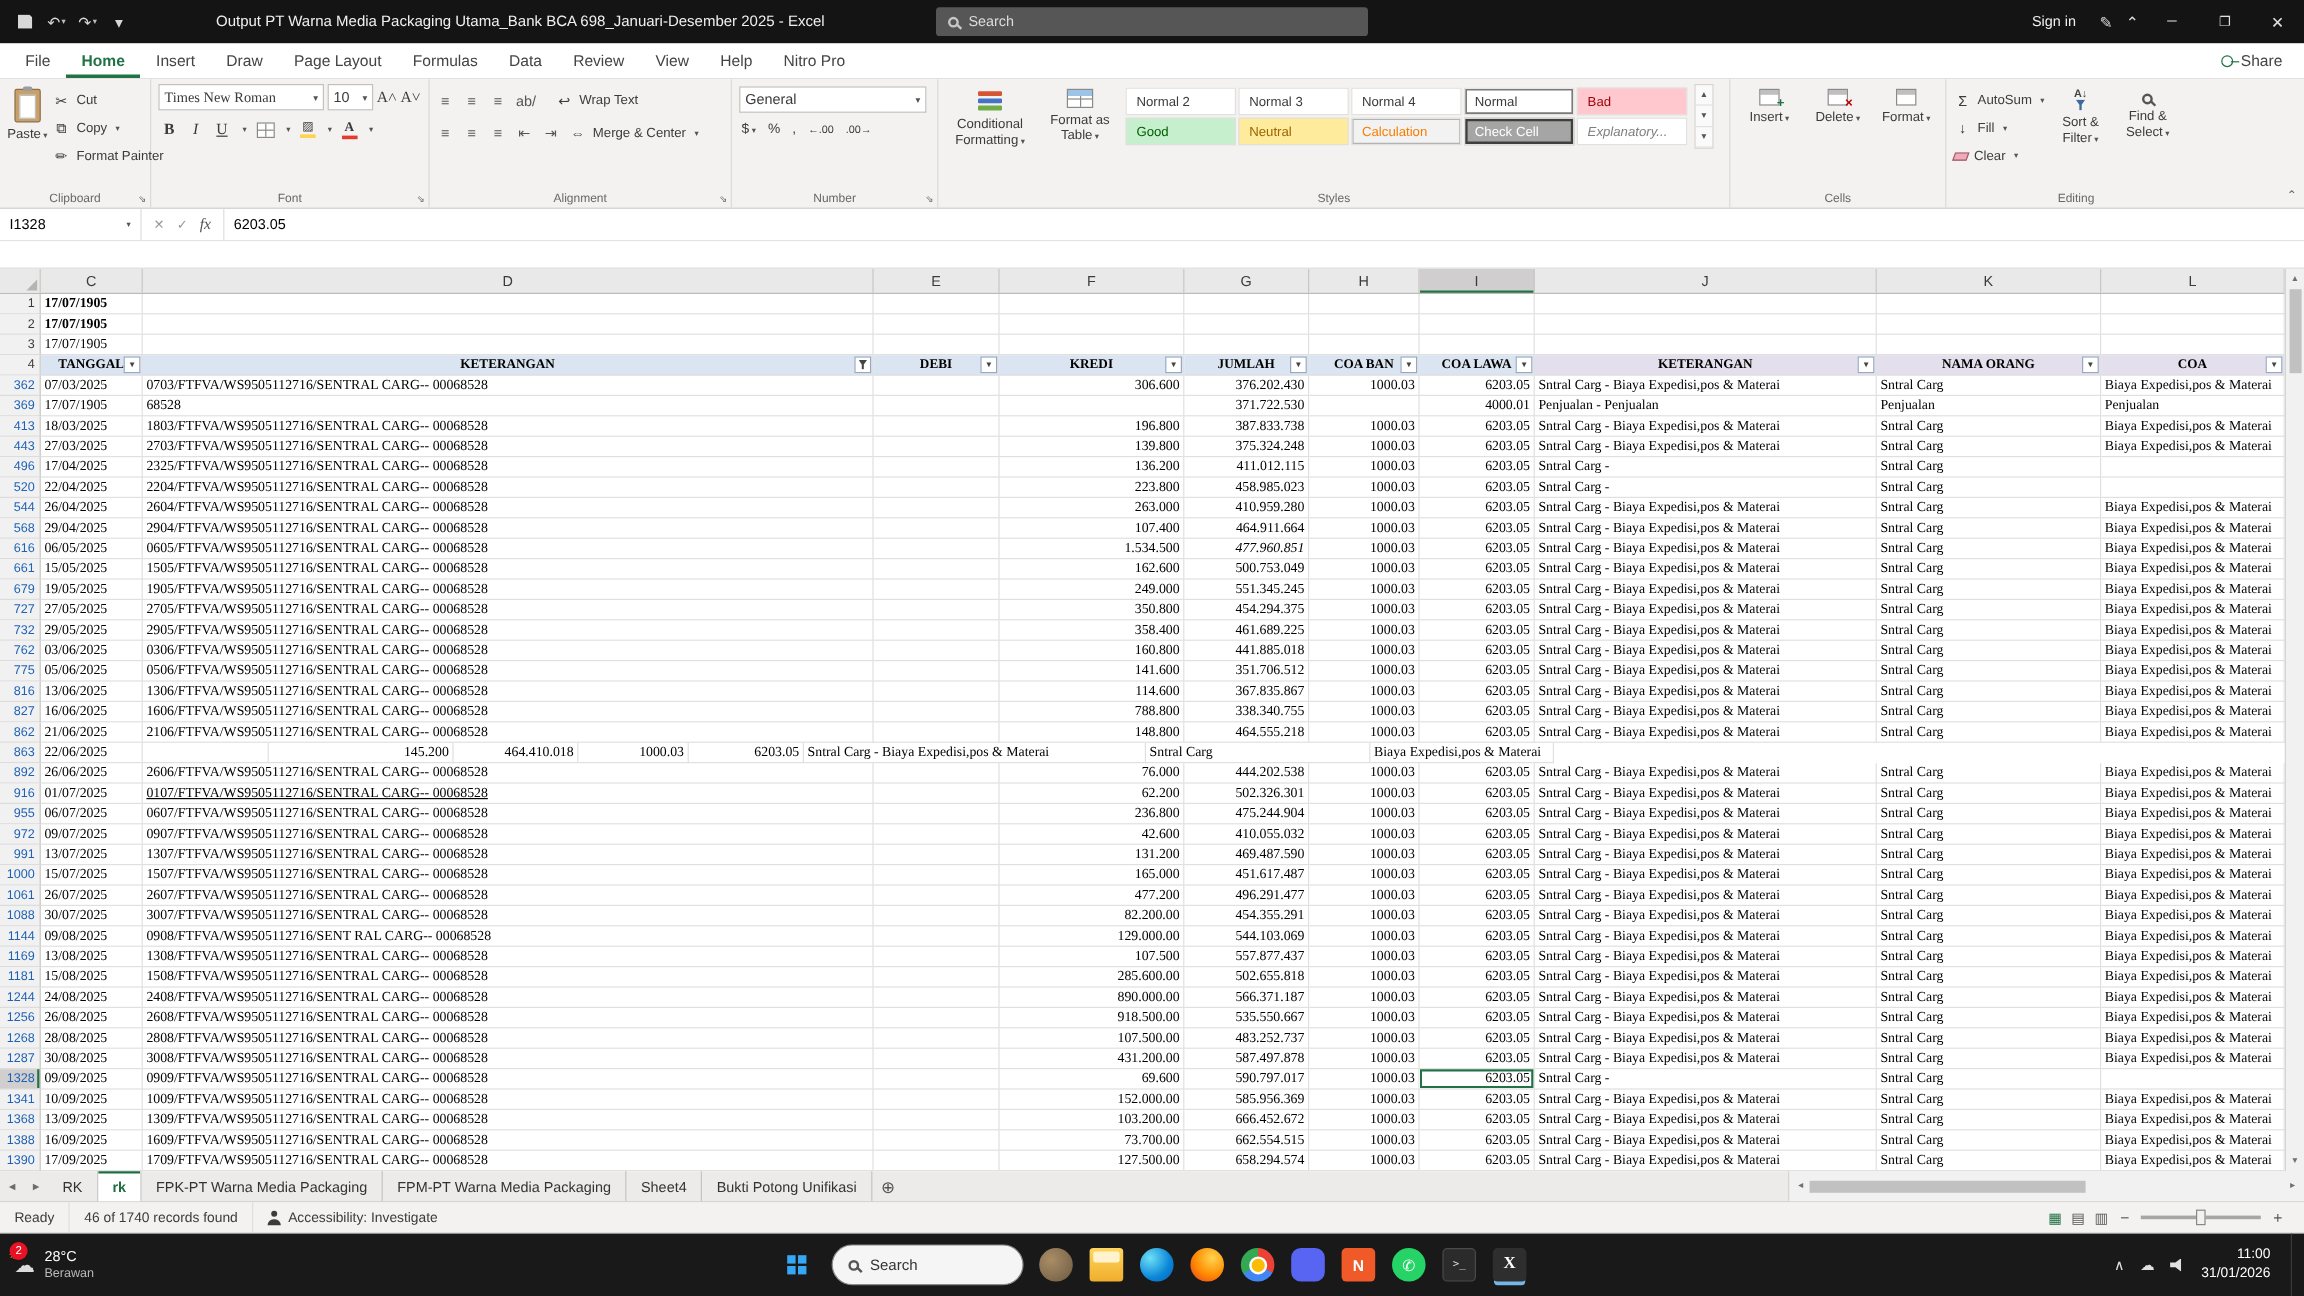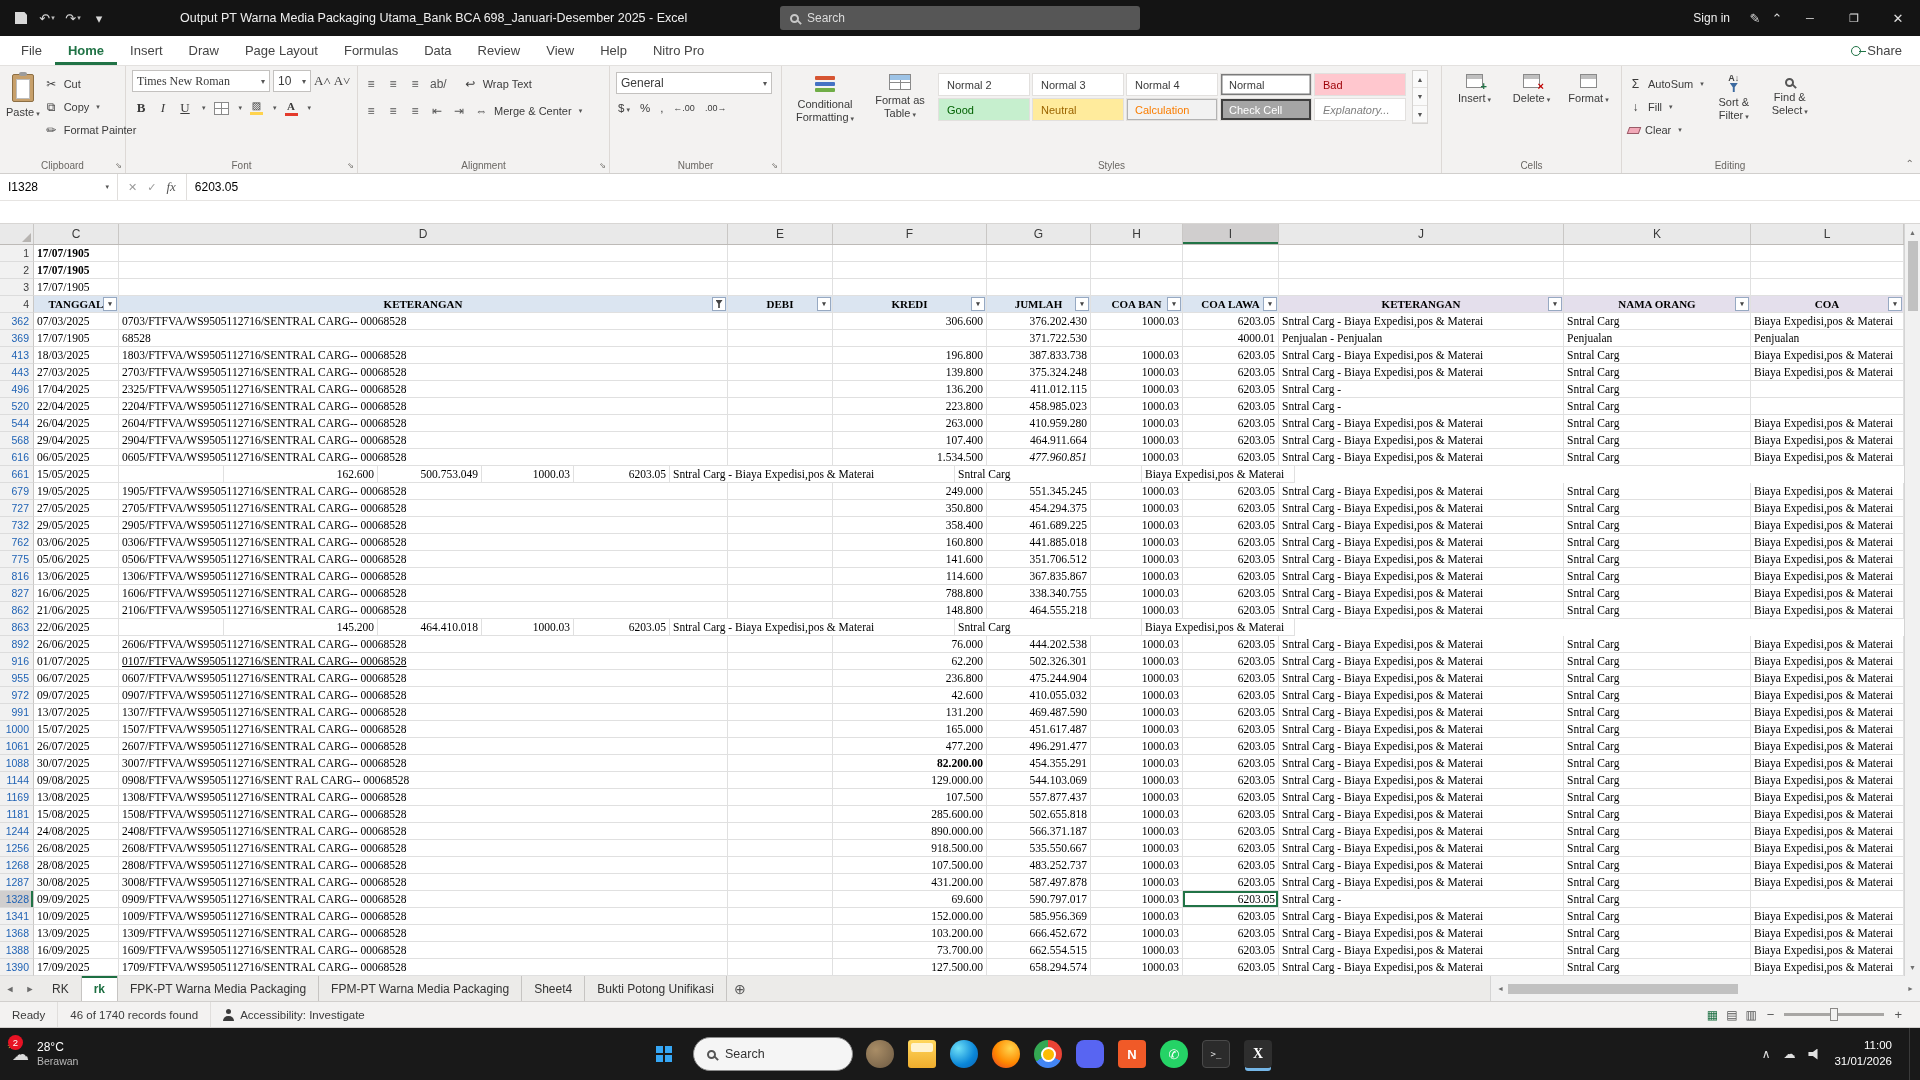--- a/index.html
+++ b/index.html
@@ -691,20 +691,21 @@
             <div class="cell a-right" style="width: 104px; flex: 0 0 104px; font-style: italic;">477.960.851</div>
             <div class="cell a-right" style="width: 92px; flex: 0 0 92px;">1000.03</div>
             <div class="cell a-right" style="width: 96px; flex: 0 0 96px;">6203.05</div>
             <div class="cell a-left" style="width: 285px; flex: 0 0 285px;">Sntral Carg - Biaya Expedisi,pos &amp; Materai</div>
             <div class="cell a-left" style="width: 187px; flex: 0 0 187px;">Sntral Carg</div>
             <div class="cell a-left" style="width: 153px; flex: 0 0 153px;">Biaya Expedisi,pos &amp; Materai</div>
           </div>
           <div class="grow">
             <div class="rowhdr blue">661</div>
             <div class="cell a-left" style="width: 85px; flex: 0 0 85px;">15/05/2025</div>
+            <div class="cell a-left" style="width: 609px; flex: 0 0 609px;">1505/FTFVA/WS9505112716/SENTRAL CARG-- 00068528</div>
             <div class="cell a-right" style="width: 105px; flex: 0 0 105px;"></div>
             <div class="cell a-right" style="width: 154px; flex: 0 0 154px;">162.600</div>
             <div class="cell a-right" style="width: 104px; flex: 0 0 104px;">500.753.049</div>
             <div class="cell a-right" style="width: 92px; flex: 0 0 92px;">1000.03</div>
             <div class="cell a-right" style="width: 96px; flex: 0 0 96px;">6203.05</div>
             <div class="cell a-left" style="width: 285px; flex: 0 0 285px;">Sntral Carg - Biaya Expedisi,pos &amp; Materai</div>
             <div class="cell a-left" style="width: 187px; flex: 0 0 187px;">Sntral Carg</div>
             <div class="cell a-left" style="width: 153px; flex: 0 0 153px;">Biaya Expedisi,pos &amp; Materai</div>
           </div>
           <div class="grow">
@@ -912,21 +913,21 @@
             <div class="cell a-right" style="width: 96px; flex: 0 0 96px;">6203.05</div>
             <div class="cell a-left" style="width: 285px; flex: 0 0 285px;">Sntral Carg - Biaya Expedisi,pos &amp; Materai</div>
             <div class="cell a-left" style="width: 187px; flex: 0 0 187px;">Sntral Carg</div>
             <div class="cell a-left" style="width: 153px; flex: 0 0 153px;">Biaya Expedisi,pos &amp; Materai</div>
           </div>
           <div class="grow">
             <div class="rowhdr blue">1088</div>
             <div class="cell a-left" style="width: 85px; flex: 0 0 85px;">30/07/2025</div>
             <div class="cell a-left" style="width: 609px; flex: 0 0 609px;">3007/FTFVA/WS9505112716/SENTRAL CARG-- 00068528</div>
             <div class="cell a-right" style="width: 105px; flex: 0 0 105px;"></div>
-            <div class="cell a-right" style="width: 154px; flex: 0 0 154px; font-weight: bold;">82.200.00</div>
+            <div class="cell a-right" style="width: 154px; flex: 0 0 154px;">82.200.00</div>
             <div class="cell a-right" style="width: 104px; flex: 0 0 104px;">454.355.291</div>
             <div class="cell a-right" style="width: 92px; flex: 0 0 92px;">1000.03</div>
             <div class="cell a-right" style="width: 96px; flex: 0 0 96px;">6203.05</div>
             <div class="cell a-left" style="width: 285px; flex: 0 0 285px;">Sntral Carg - Biaya Expedisi,pos &amp; Materai</div>
             <div class="cell a-left" style="width: 187px; flex: 0 0 187px;">Sntral Carg</div>
             <div class="cell a-left" style="width: 153px; flex: 0 0 153px;">Biaya Expedisi,pos &amp; Materai</div>
           </div>
           <div class="grow">
             <div class="rowhdr blue">1144</div>
             <div class="cell a-left" style="width: 85px; flex: 0 0 85px;">09/08/2025</div>

